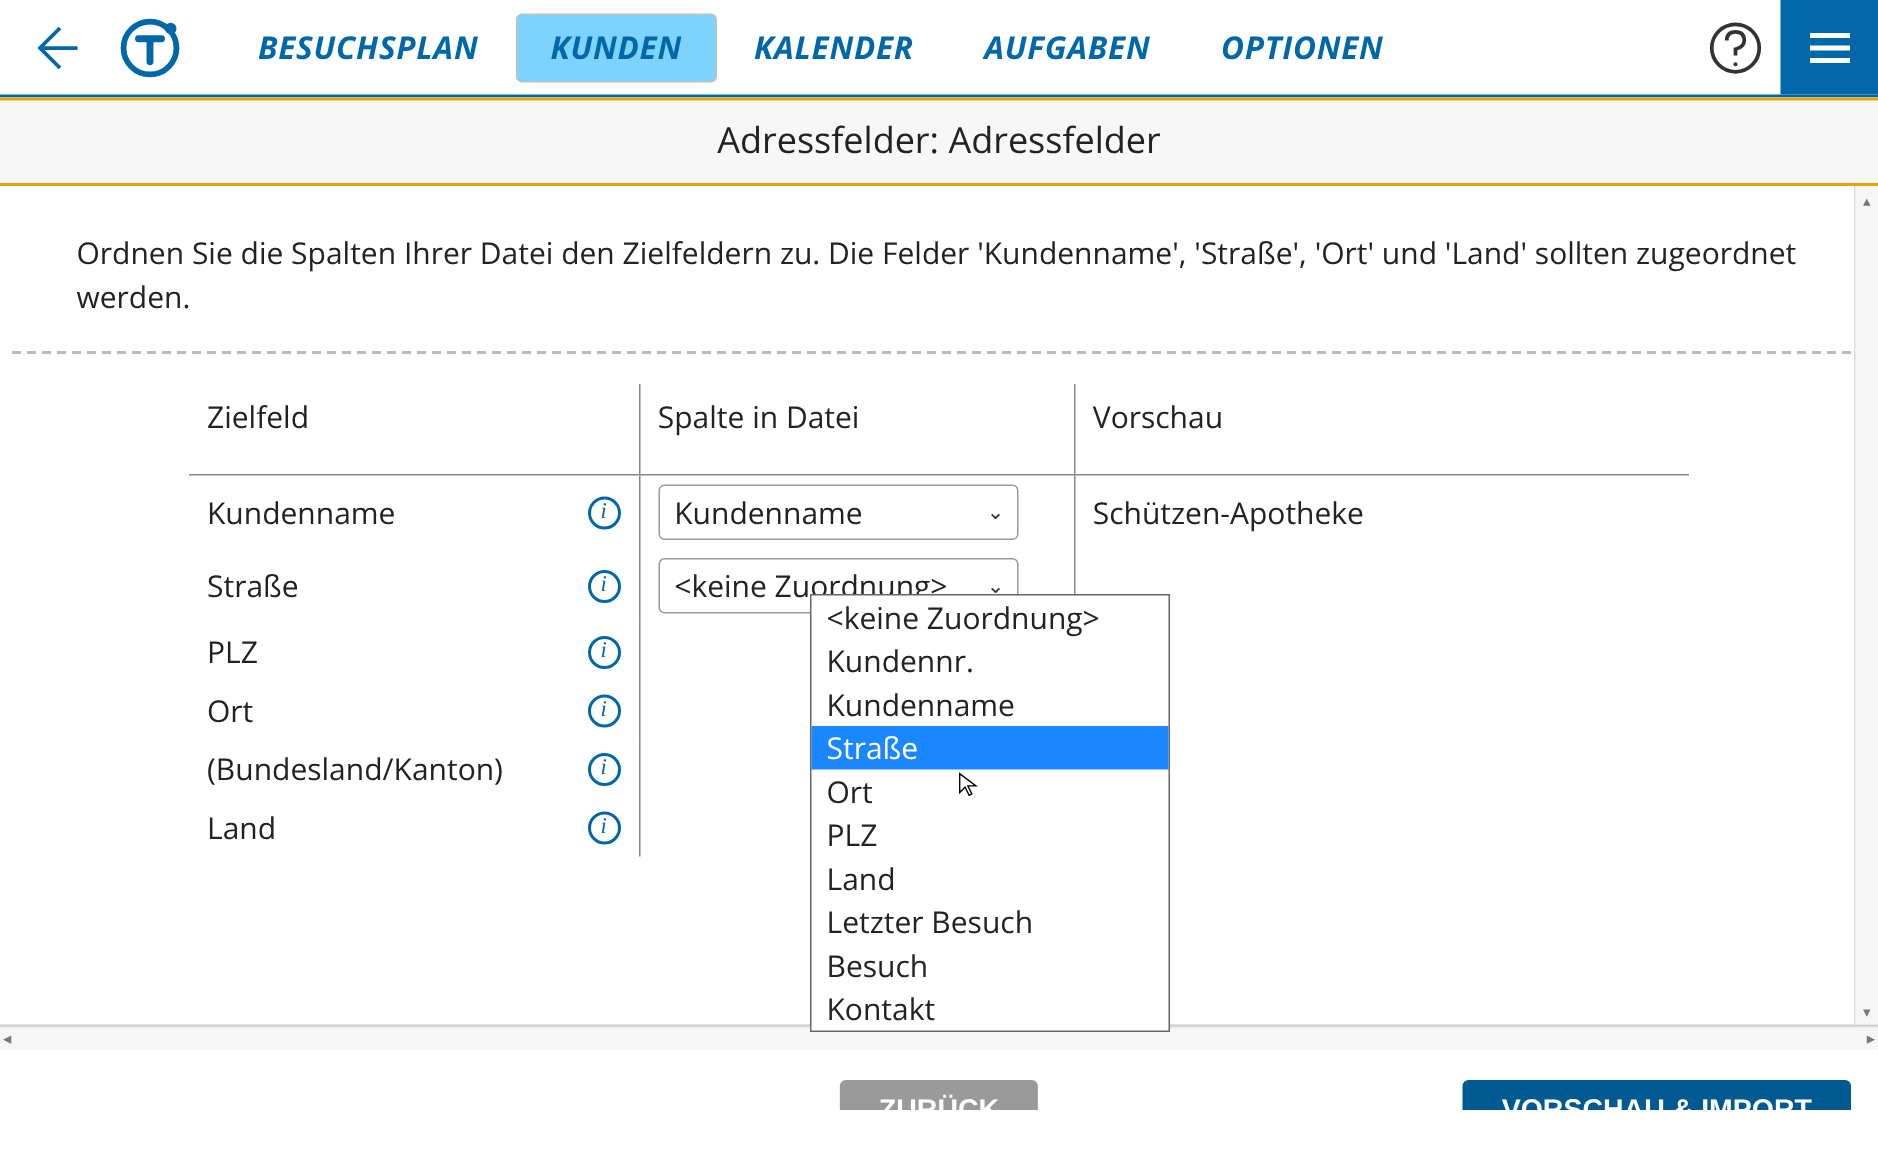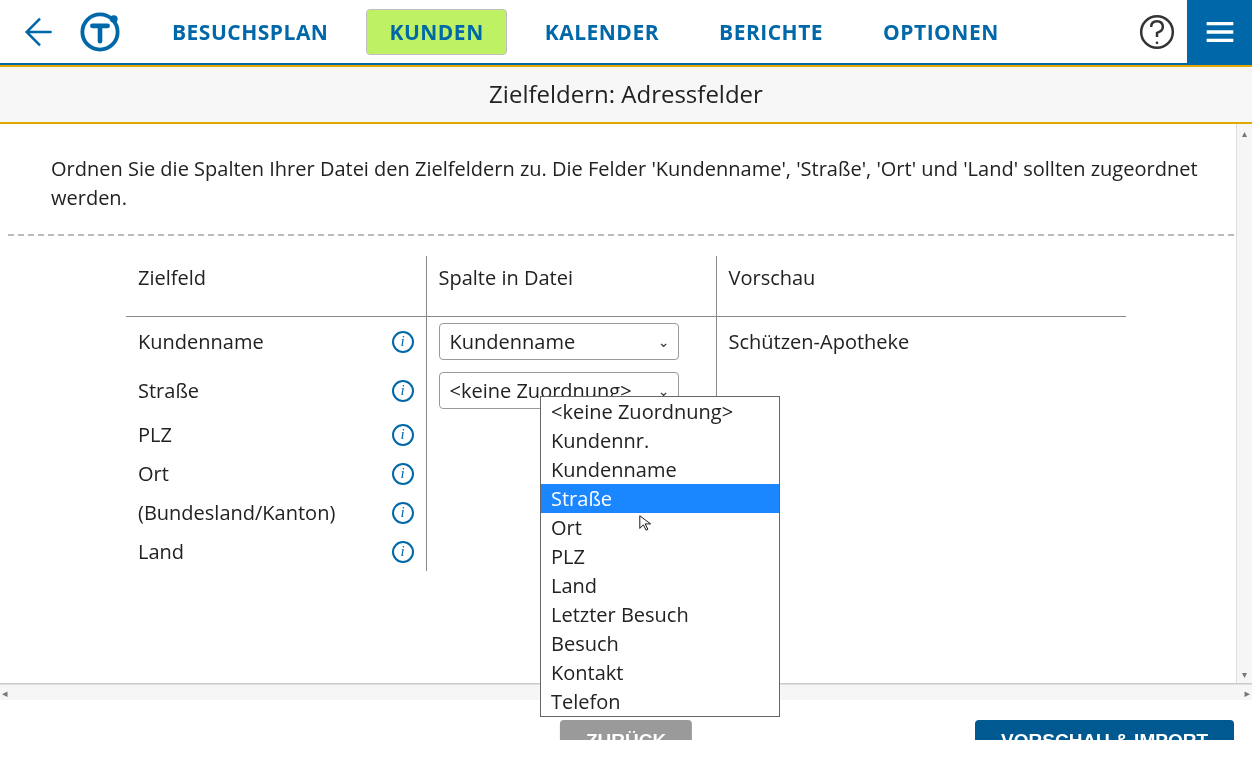--- a/index.html
+++ b/index.html
@@ -36,34 +36,35 @@
   .back-arrow svg { width:40px; height:40px; stroke: var(--blue); stroke-width:3; fill:none; }
   .logo {
     width: 60px;
     display:flex;align-items:center;justify-content:center;
   }
   .logo svg { width:46px; height:46px; }
   .nav {
     flex:1;
     display:flex;
     align-items:center;
-    gap:16px;
+    gap:3px;
     padding-left:20px;
+    font-style:italic;
   }
   .nav-item {
     font-weight:700;
     color: var(--blue);
     padding: 8px 22px;
     font-size:21px;
     letter-spacing:0.5px;
     cursor:pointer;
     border-radius:4px;
   }
   .nav-item.active {
-    background:#bef264;
+    background:#7dd3fc;
     border:1px solid #c0c0c0;
     color: var(--blue);
   }
   .help {
     width:60px;
     display:flex;align-items:center;justify-content:center;
     cursor:pointer;
   }
   .help svg { width:40px;height:40px; stroke:#333; stroke-width:3; fill:none;}
   .hamburger {
@@ -239,39 +240,39 @@
     <svg viewBox="0 0 60 60">
       <circle cx="30" cy="30" r="23" fill="none" stroke="#0068a8" stroke-width="5"></circle>
       <circle cx="48" cy="13" r="5" fill="#0068a8"></circle>
       <path d="M20 22 H40 M30 22 V42" stroke="#0068a8" stroke-width="6" fill="none" stroke-linecap="round"></path>
     </svg>
   </div>
   <div class="nav">
     <div class="nav-item">BESUCHSPLAN</div>
     <div class="nav-item active">KUNDEN</div>
     <div class="nav-item">KALENDER</div>
-    <div class="nav-item">BERICHTE</div>
+    <div class="nav-item">AUFGABEN</div>
     <div class="nav-item">OPTIONEN</div>
   </div>
   <div class="help">
     <svg viewBox="0 0 48 48">
         <circle cx="24" cy="24" r="19"></circle>
         <path d="M17 18 Q17 11 24 11 Q31 11 31 18 Q31 23 24 25 V30"></path>
         <circle cx="24" cy="37" r="1.6" fill="#333" stroke="none"></circle>
       </svg>
   </div>
   <div class="hamburger">
     <svg viewBox="0 0 48 48">
         <path d="M8 14 H40 M8 24 H40 M8 34 H40"></path>
       </svg>
   </div>
 </div>
 
 <div class="subtitle">
-  <span>Zielfeldern: </span><span class="bold">Adressfelder</span>
+  <span>Adressfelder: </span><span class="bold">Adressfelder</span>
 </div>
 
 <div class="cwrap">
   <div class="vscroll">
       <span>▴</span>
       <span>▾</span>
     </div>
 
   <div class="instr">Ordnen Sie die Spalten Ihrer Datei den Zielfeldern zu. Die Felder 'Kundenname', 'Straße', 'Ort' und 'Land' sollten zugeordnet werden.</div>
   <hr class="dashed">
@@ -337,21 +338,20 @@
     <div class="opt">&lt;keine Zuordnung&gt;</div>
     <div class="opt">Kundennr.</div>
     <div class="opt">Kundenname</div>
     <div class="opt sel">Straße</div>
     <div class="opt">Ort</div>
     <div class="opt">PLZ</div>
     <div class="opt">Land</div>
     <div class="opt">Letzter Besuch</div>
     <div class="opt">Besuch</div>
     <div class="opt">Kontakt</div>
-    <div class="opt">Telefon</div>
   </div>
 <div class="cursor">
   <svg viewBox="0 0 20 20">
       <path d="M2 2 L2 16 L6 12 L9 18 L11 17 L8 11 L14 11 Z" fill="#fff" stroke="#000" stroke-width="1"></path>
     </svg>
 </div>
 
 <div class="footer">
   <button class="btn gray">ZURÜCK</button>
   <button class="btn blue">VORSCHAU &amp; IMPORT</button>

